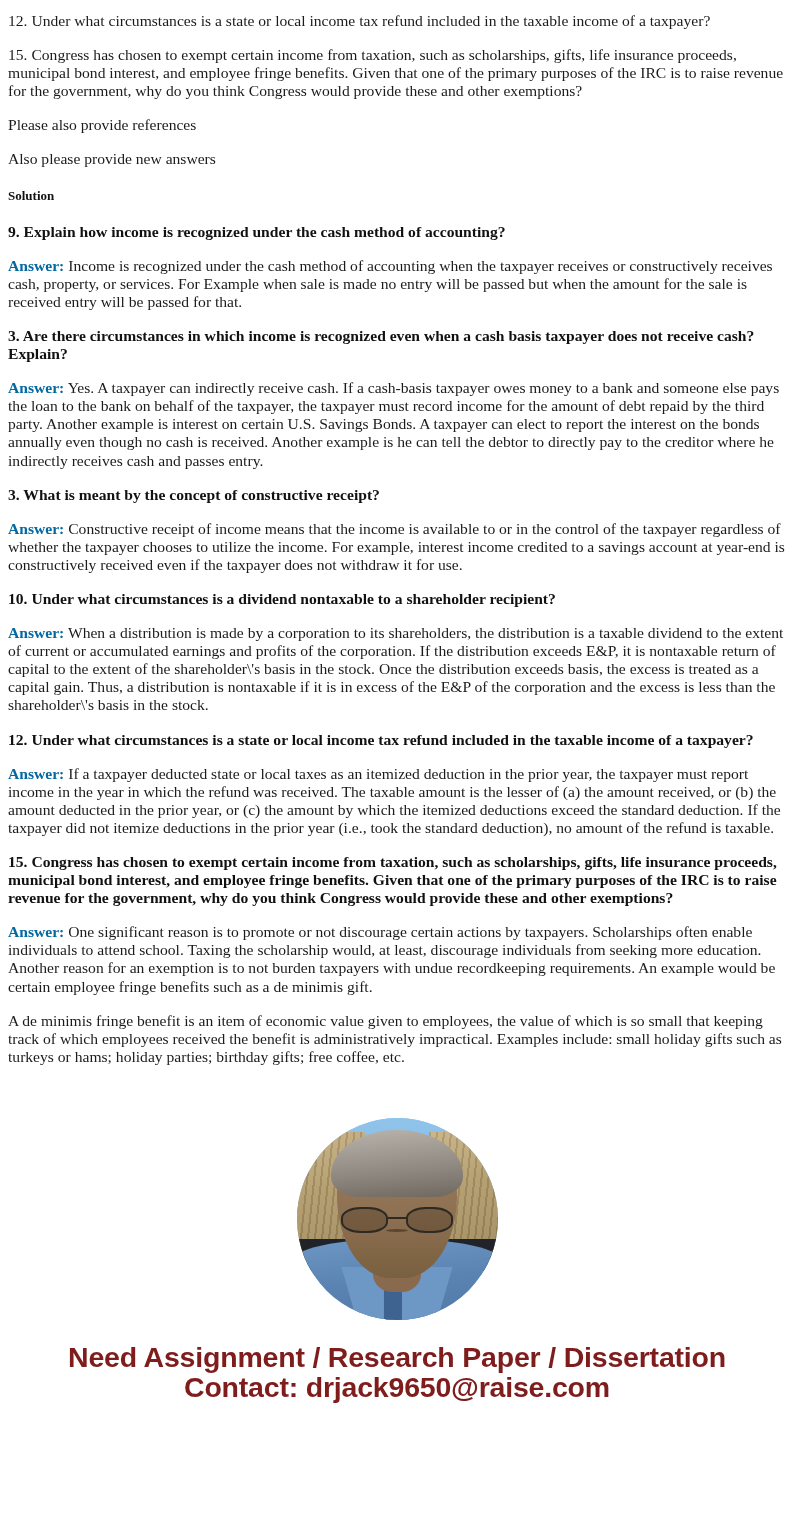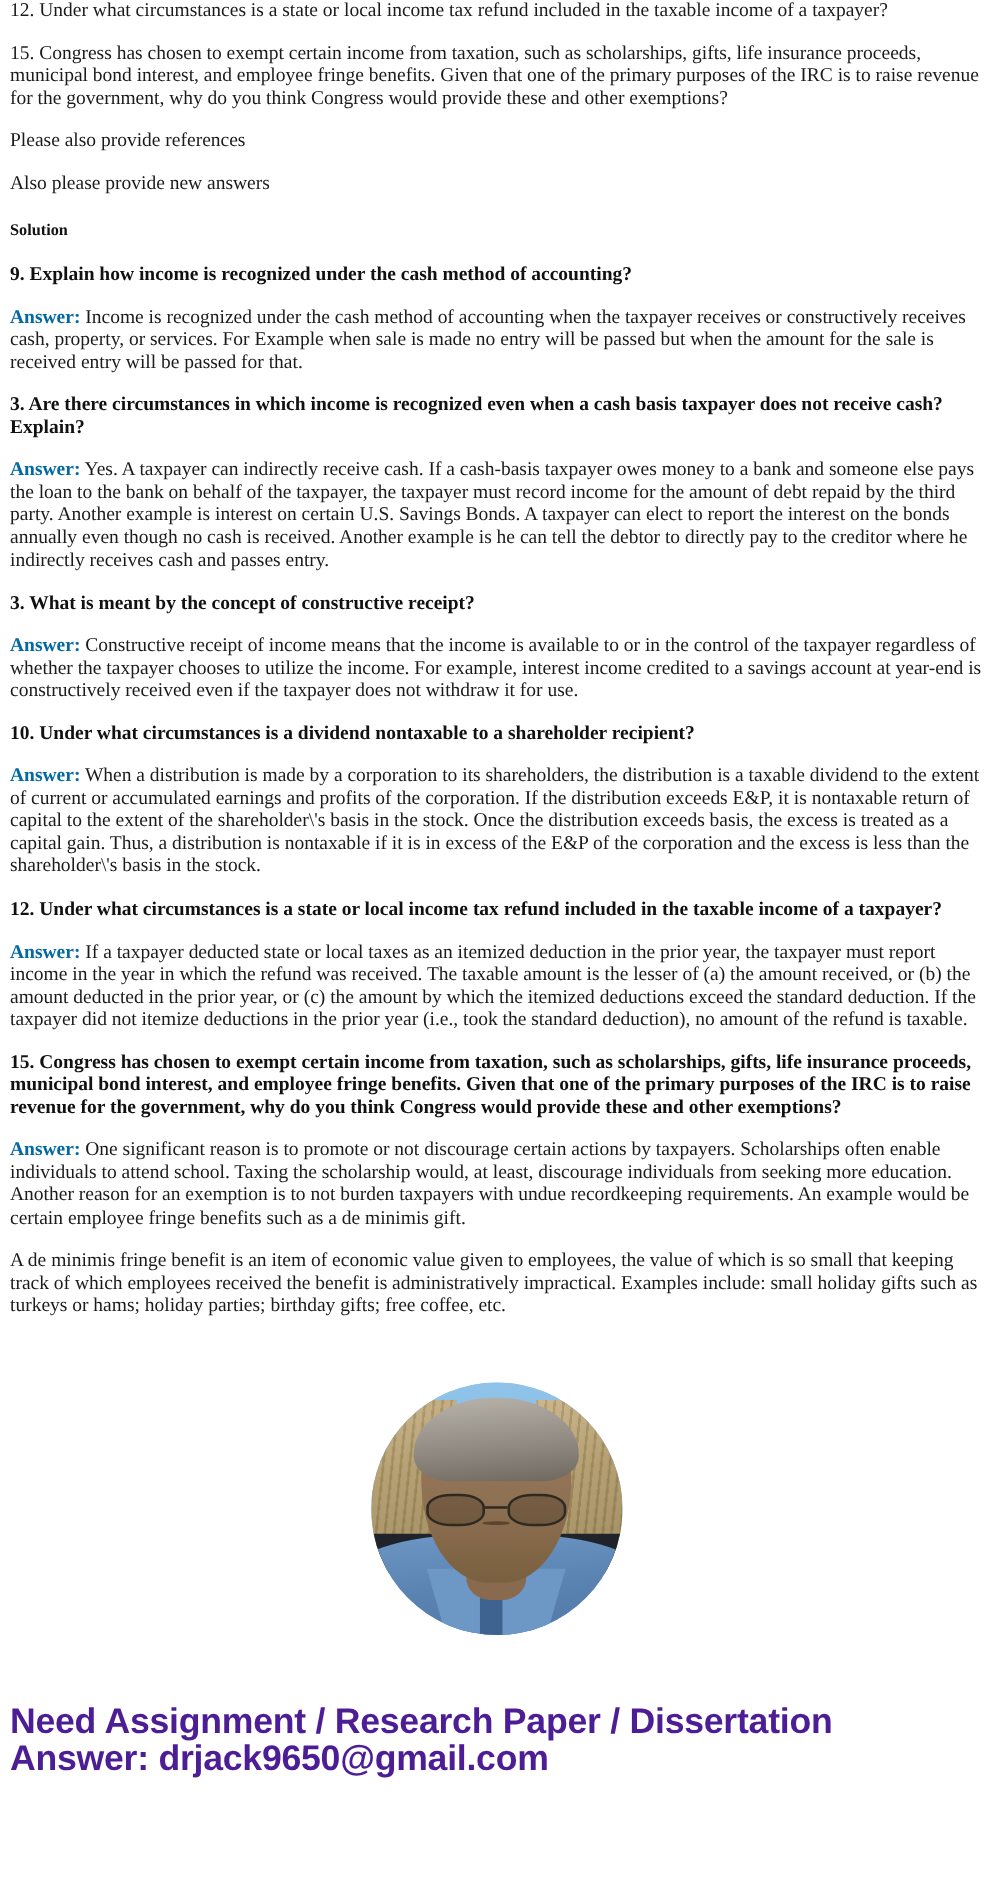--- a/index.html
+++ b/index.html
@@ -10,21 +10,21 @@
   body {
     width: 794px;
     min-height: 1523px;
     font-family: "Liberation Serif", "DejaVu Serif", serif;
     color: #1a1a1a;
     -webkit-font-smoothing: antialiased;
   }
   .page {
     width: 794px;
     box-sizing: border-box;
-    padding: 0 8px 0 8px;
+    padding: 12px 8px 0 8px;
     position: relative;
   }
 
   
   .para {
     font-size: 15.6px;
     line-height: 18.1px;
     margin: 0 0 16px 0;
     text-align: left;
     color: #1b1b1b;
@@ -178,27 +178,27 @@
     left: 41%;
     top: 66%;
     width: 18%;
     height: 3px;
     border-radius: 50%;
     background: #5d4430;
   }
 
   
   .footer {
-    margin-top: 54px;
-    text-align: left;
+    margin-top: 22px;
+    text-align: center;
     font-family: "Liberation Sans", "DejaVu Sans", sans-serif;
     font-weight: bold;
     font-size: 28.5px;
     line-height: 30px;
-    color: #4c1d95;
+    color: #7f1d1d;
     letter-spacing: -0.2px;
     padding-bottom: 24px;
   }
   .footer .line { display: block; }
 </style>
 </head>
 <body>
 
 <div class="page">
 
@@ -250,16 +250,16 @@
       <div class="av-glasses">
         <div class="av-lens l"></div>
         <div class="av-bridge"></div>
         <div class="av-lens r"></div>
       </div>
     </div>
   </div>
 
   <div class="footer">
     <span class="line">Need Assignment / Research Paper / Dissertation</span>
-    <span class="line">Answer: drjack9650@gmail.com</span>
+    <span class="line">Contact: drjack9650@raise.com</span>
   </div>
 
 </div>
 
 </body></html>

